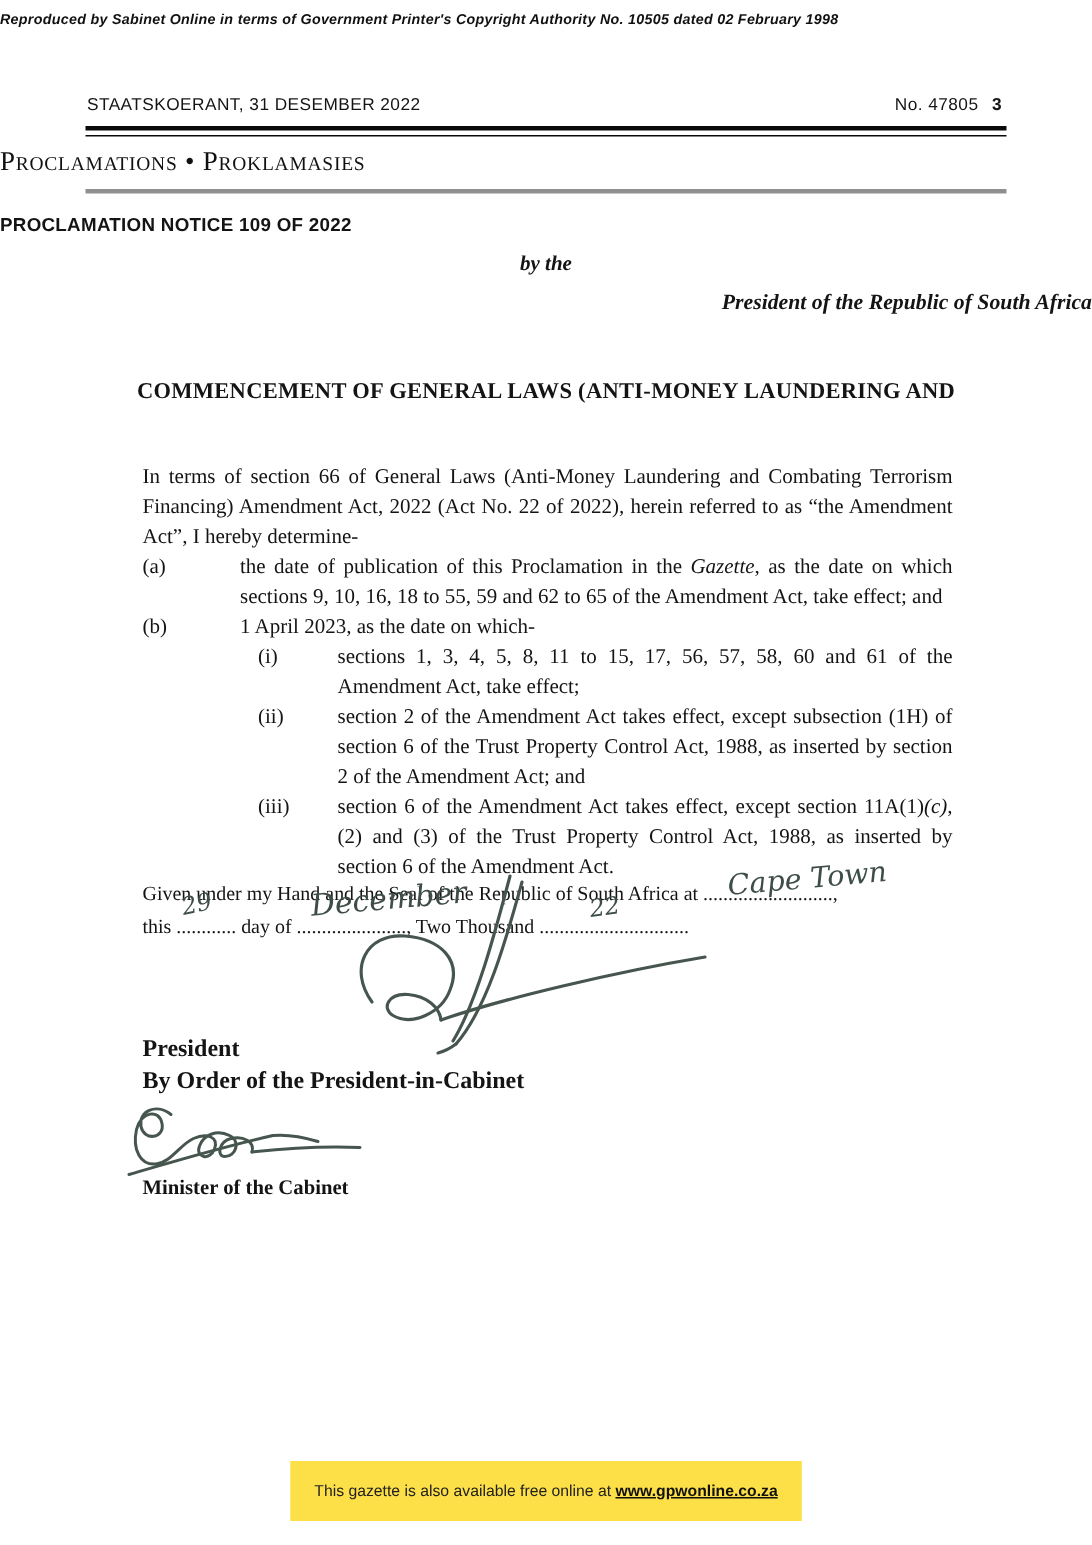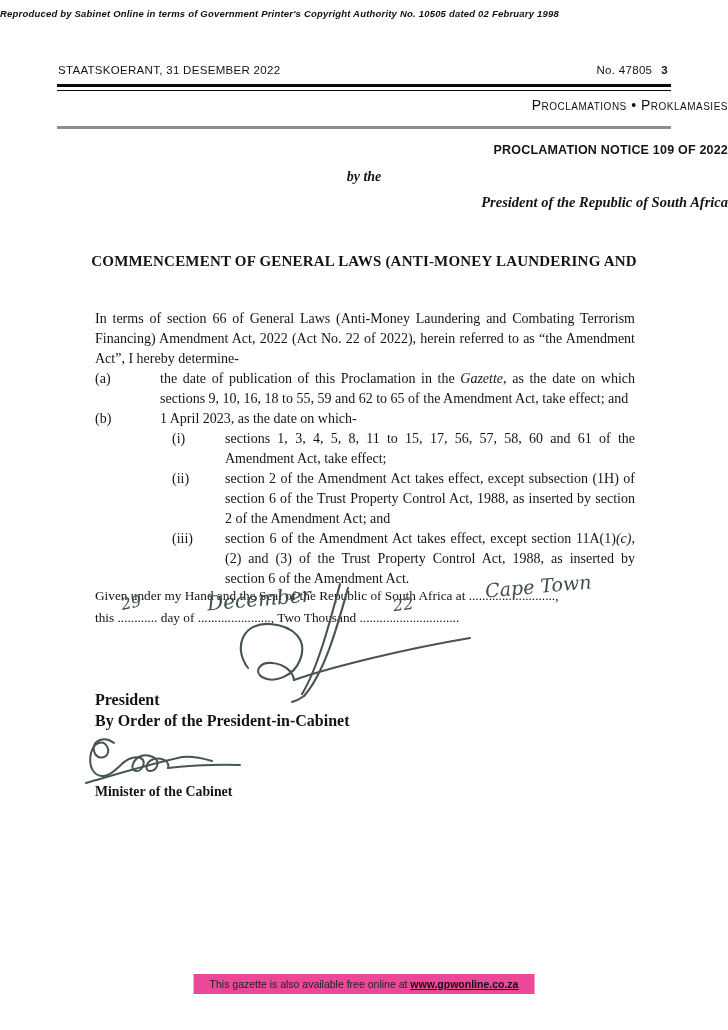--- a/index.html
+++ b/index.html
@@ -14,27 +14,27 @@
   
   .masthead{position:absolute;top:64px;left:58px;right:58px;height:16px;
             font-family:"Liberation Sans",sans-serif;font-size:11.5px;letter-spacing:.3px;}
   .masthead .journal{position:absolute;left:0;right:0;text-align:left;}
   .masthead .pageref{position:absolute;right:2px;top:0;}
   .masthead .pageno{font-weight:bold;margin-left:9px;}
 
   .rule-double{position:absolute;top:84px;left:57px;right:57px;height:3px;
                border-top:3px solid #0a0a0a;border-bottom:1px solid #0a0a0a;}
 
-  .banner{position:absolute;top:97px;left:0;width:100%;text-align:right;
-          font-family:Liberation Sans, sans-serif;font-size:14px;font-variant:small-caps;
+  .banner{position:absolute;top:97px;left:0;width:100%;text-align:left;
+          font-family:Liberation Serif, serif;font-size:18px;font-variant:small-caps;
           letter-spacing:.5px;color:#111;}
   .rule-gray{position:absolute;top:126px;left:57px;right:57px;height:3px;background:#8f8f8f;}
 
   
-  .notice-title{position:absolute;top:143px;left:0;width:100%;text-align:right;
+  .notice-title{position:absolute;top:143px;left:0;width:100%;text-align:left;
                 font-family:"Liberation Sans",sans-serif;font-size:12.5px;font-weight:bold;letter-spacing:.2px;}
   .by-line{position:absolute;top:169px;left:0;width:100%;text-align:center;
            font-weight:bold;font-style:italic;font-size:14px;}
   .issuer{position:absolute;top:194px;left:0;width:100%;text-align:right;
           font-weight:bold;font-style:italic;font-size:14.5px;}
 
   .act-title{position:absolute;top:248px;left:0;width:100%;text-align:center;
              font-weight:bold;font-size:15px;line-height:27px;letter-spacing:.2px;}
 
   
@@ -59,21 +59,21 @@
   .hand-year{left:298px;top:9px;font-size:16px;transform:rotate(-8deg);}
 
   .sig{position:absolute;}
   .sig svg{display:block;}
 
   .signoff-president{position:absolute;top:689px;left:95px;font-weight:bold;font-size:16px;line-height:21px;}
   .signoff-minister{position:absolute;top:784px;left:95px;font-weight:bold;font-size:13.8px;}
 
   
   .footer{position:absolute;top:974px;left:50%;transform:translateX(-50%);
-          background:#ec4899;padding:4px 16px;white-space:nowrap;
+          background:#fde047;padding:14px 16px;white-space:nowrap;
           font-family:"Liberation Sans",sans-serif;font-size:10.5px;color:#222;}
   .footer .url{font-weight:bold;text-decoration:underline;color:#111;}
 </style>
 </head>
 <body>
 
 <div class="page">
 
   <div class="copyright">Reproduced by Sabinet Online in terms of Government Printer's Copyright Authority No. 10505 dated 02 February 1998</div>
 

